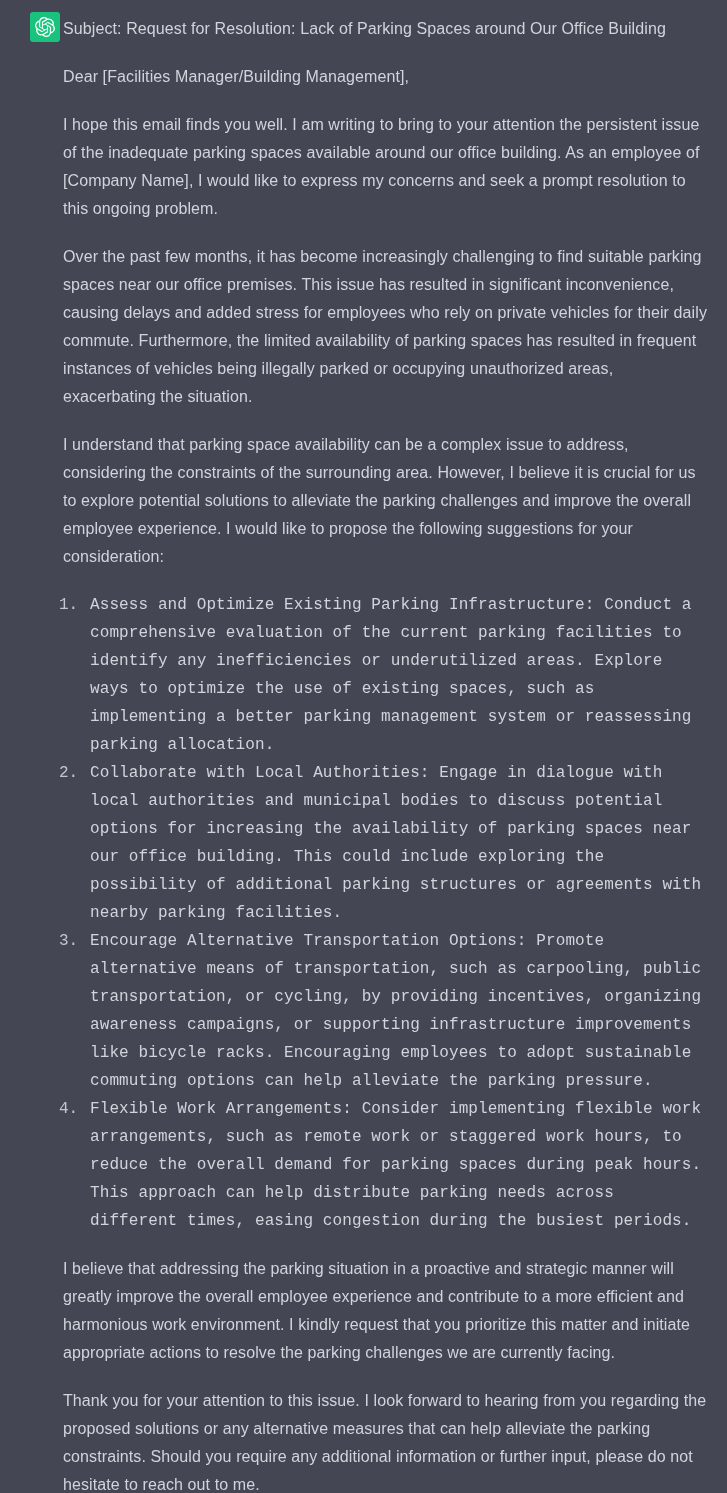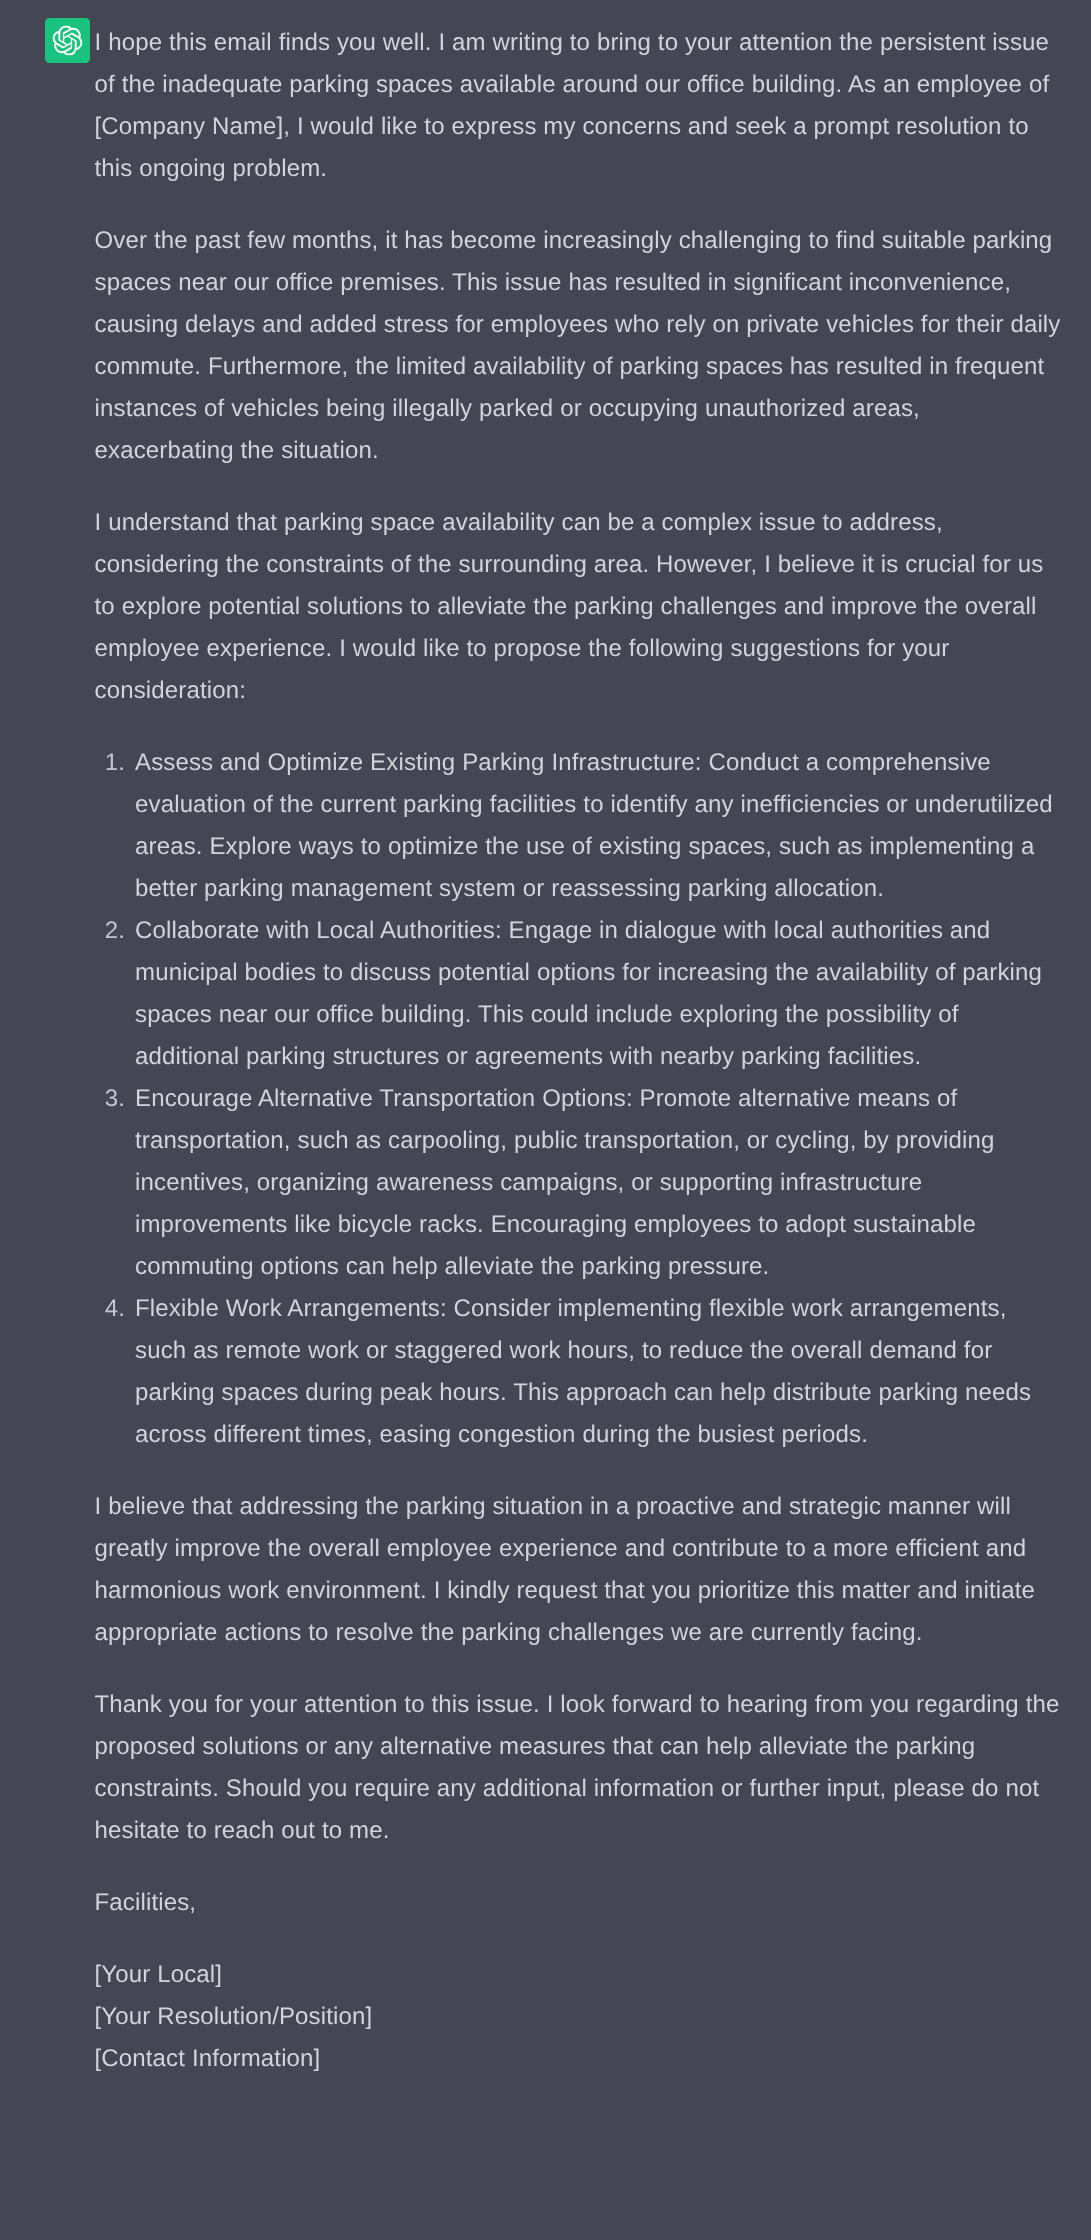--- a/index.html
+++ b/index.html
@@ -43,20 +43,21 @@
     font-size: 16px;
     line-height: 28px;
     letter-spacing: 0.1px;
   }
   .content p { margin: 0 0 20px 0; }
   .content p:last-child { margin-bottom: 0; }
   ol.suggestions {
     margin: 0 0 20px 0;
     padding: 0 0 0 25px;
     list-style: decimal;
+    font-family: Liberation Mono, monospace;
   }
   ol.suggestions li {
     margin: 0;
     padding-left: 2px;
     line-height: 28px;
   }
   ol.suggestions li::marker { color: var(--list-marker, #c5c5d2); }
   .signature span { display: block; }
 </style>
 </head>
@@ -64,20 +65,22 @@
 
 <div class="message-row">
 
   <div class="avatar">
     <svg viewBox="0 0 24 24" fill="#ffffff" xmlns="http://www.w3.org/2000/svg" aria-hidden="true">
       <path d="M22.2819 9.8211a5.9847 5.9847 0 0 0-.5157-4.9108 6.0462 6.0462 0 0 0-6.5098-2.9A6.0651 6.0651 0 0 0 4.9807 4.1818a5.9847 5.9847 0 0 0-3.9977 2.9 6.0462 6.0462 0 0 0 .7427 7.0966 5.98 5.98 0 0 0 .511 4.9107 6.051 6.051 0 0 0 6.5146 2.9001A5.9847 5.9847 0 0 0 13.2599 24a6.0557 6.0557 0 0 0 5.7718-4.2058 5.9894 5.9894 0 0 0 3.9977-2.9001 6.0557 6.0557 0 0 0-.7475-7.073zM13.2599 22.4302a4.4755 4.4755 0 0 1-2.8764-1.0408l.1419-.0804 4.7783-2.7582a.7948.7948 0 0 0 .3927-.6813v-6.7369l2.02 1.1686a.071.071 0 0 1 .038.0615v5.5826a4.504 4.504 0 0 1-4.4945 4.4849zm-9.6607-4.1254a4.4708 4.4708 0 0 1-.5346-3.0137l.142.0852 4.783 2.7582a.7712.7712 0 0 0 .7806 0l5.8428-3.3685v2.3324a.0804.0804 0 0 1-.0332.0615L9.74 19.9502a4.4992 4.4992 0 0 1-6.1408-1.6454zM2.3408 7.8956a4.485 4.485 0 0 1 2.3655-1.9728V11.6a.7664.7664 0 0 0 .3879.6765l5.8144 3.3543-2.0201 1.1685a.0757.0757 0 0 1-.071 0l-4.8303-2.7865A4.504 4.504 0 0 1 2.3408 7.8956zm16.5963 3.8558L13.1038 8.364 15.1192 7.2a.0757.0757 0 0 1 .071 0l4.8303 2.7913a4.4944 4.4944 0 0 1-.6765 8.1042v-5.6772a.79.79 0 0 0-.407-.667zm2.0107-3.0231l-.142-.0852-4.7735-2.7818a.7759.7759 0 0 0-.7854 0L9.409 9.2297V6.8974a.0662.0662 0 0 1 .0284-.0615l4.8303-2.7866a4.4992 4.4992 0 0 1 6.6802 4.66zM8.3065 12.863l-2.02-1.1638a.0804.0804 0 0 1-.038-.0567V6.0742a4.4992 4.4992 0 0 1 7.3757-3.4537l-.142.0805L8.704 5.459a.7948.7948 0 0 0-.3927.6813zm1.0976-2.3654l2.602-1.4998 2.6069 1.4998v2.9994l-2.5974 1.4997-2.6067-1.4997z"></path>
     </svg>
   </div>
 
   <div class="content">
+    <p>Subject: Request for Resolution: Lack of Parking Spaces around Our Office Building</p>
+    <p>Dear [Facilities Manager/Building Management],</p>
     <p>I hope this email finds you well. I am writing to bring to your attention the persistent issue of the inadequate parking spaces available around our office building. As an employee of [Company Name], I would like to express my concerns and seek a prompt resolution to this ongoing problem.</p>
     <p>Over the past few months, it has become increasingly challenging to find suitable parking spaces near our office premises. This issue has resulted in significant inconvenience, causing delays and added stress for employees who rely on private vehicles for their daily commute. Furthermore, the limited availability of parking spaces has resulted in frequent instances of vehicles being illegally parked or occupying unauthorized areas, exacerbating the situation.</p>
     <p>I understand that parking space availability can be a complex issue to address, considering the constraints of the surrounding area. However, I believe it is crucial for us to explore potential solutions to alleviate the parking challenges and improve the overall employee experience. I would like to propose the following suggestions for your consideration:</p>
 
     <ol class="suggestions">
       <li>Assess and Optimize Existing Parking Infrastructure: Conduct a comprehensive evaluation of the current parking facilities to identify any inefficiencies or underutilized areas. Explore ways to optimize the use of existing spaces, such as implementing a better parking management system or reassessing parking allocation.</li>
       <li>Collaborate with Local Authorities: Engage in dialogue with local authorities and municipal bodies to discuss potential options for increasing the availability of parking spaces near our office building. This could include exploring the possibility of additional parking structures or agreements with nearby parking facilities.</li>
       <li>Encourage Alternative Transportation Options: Promote alternative means of transportation, such as carpooling, public transportation, or cycling, by providing incentives, organizing awareness campaigns, or supporting infrastructure improvements like bicycle racks. Encouraging employees to adopt sustainable commuting options can help alleviate the parking pressure.</li>
       <li>Flexible Work Arrangements: Consider implementing flexible work arrangements, such as remote work or staggered work hours, to reduce the overall demand for parking spaces during peak hours. This approach can help distribute parking needs across different times, easing congestion during the busiest periods.</li>
     </ol>

